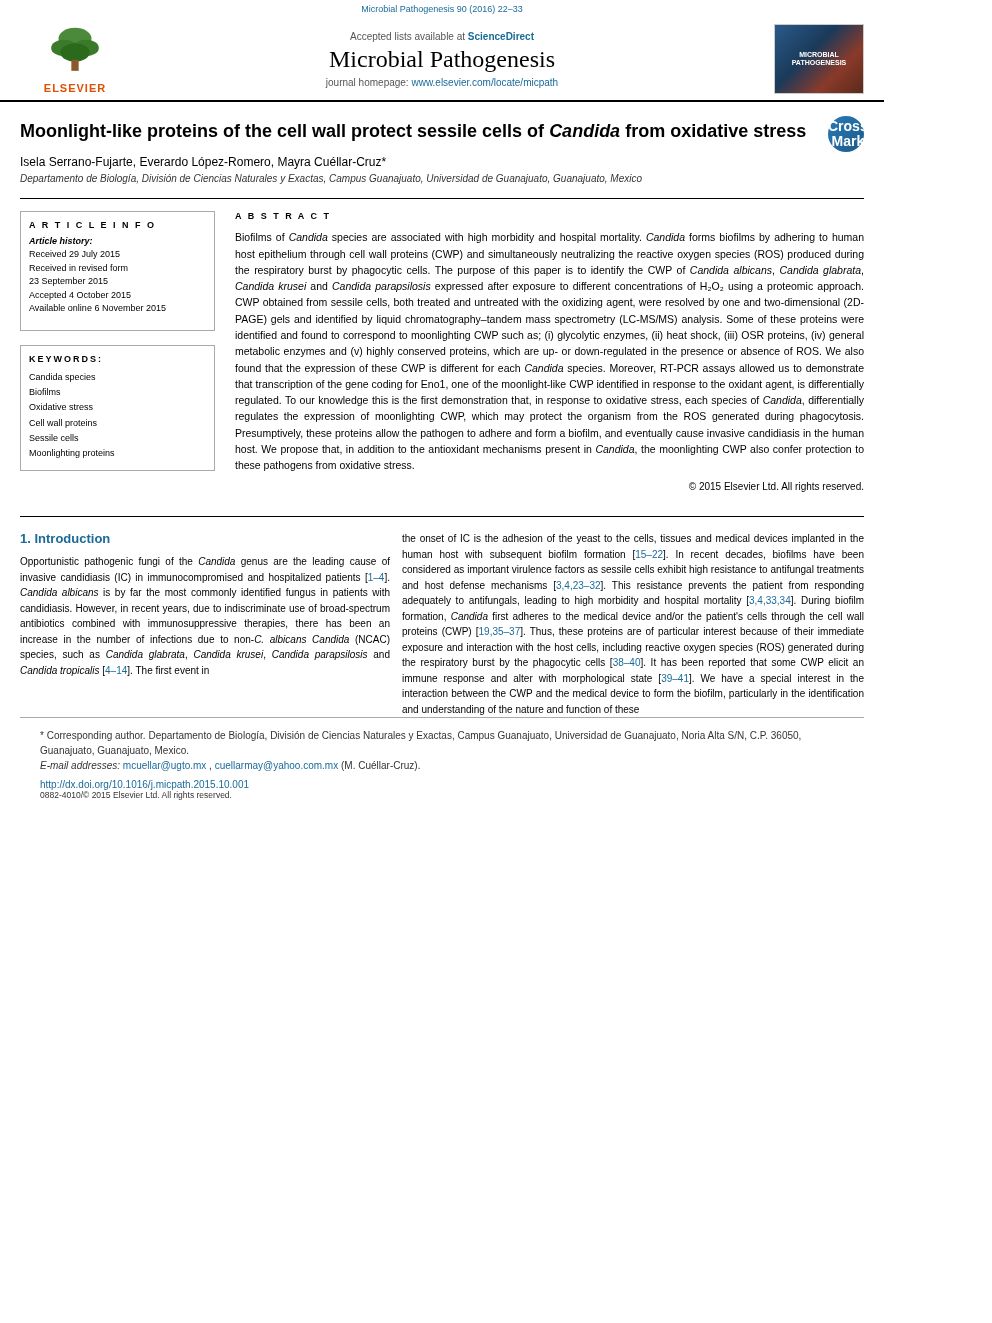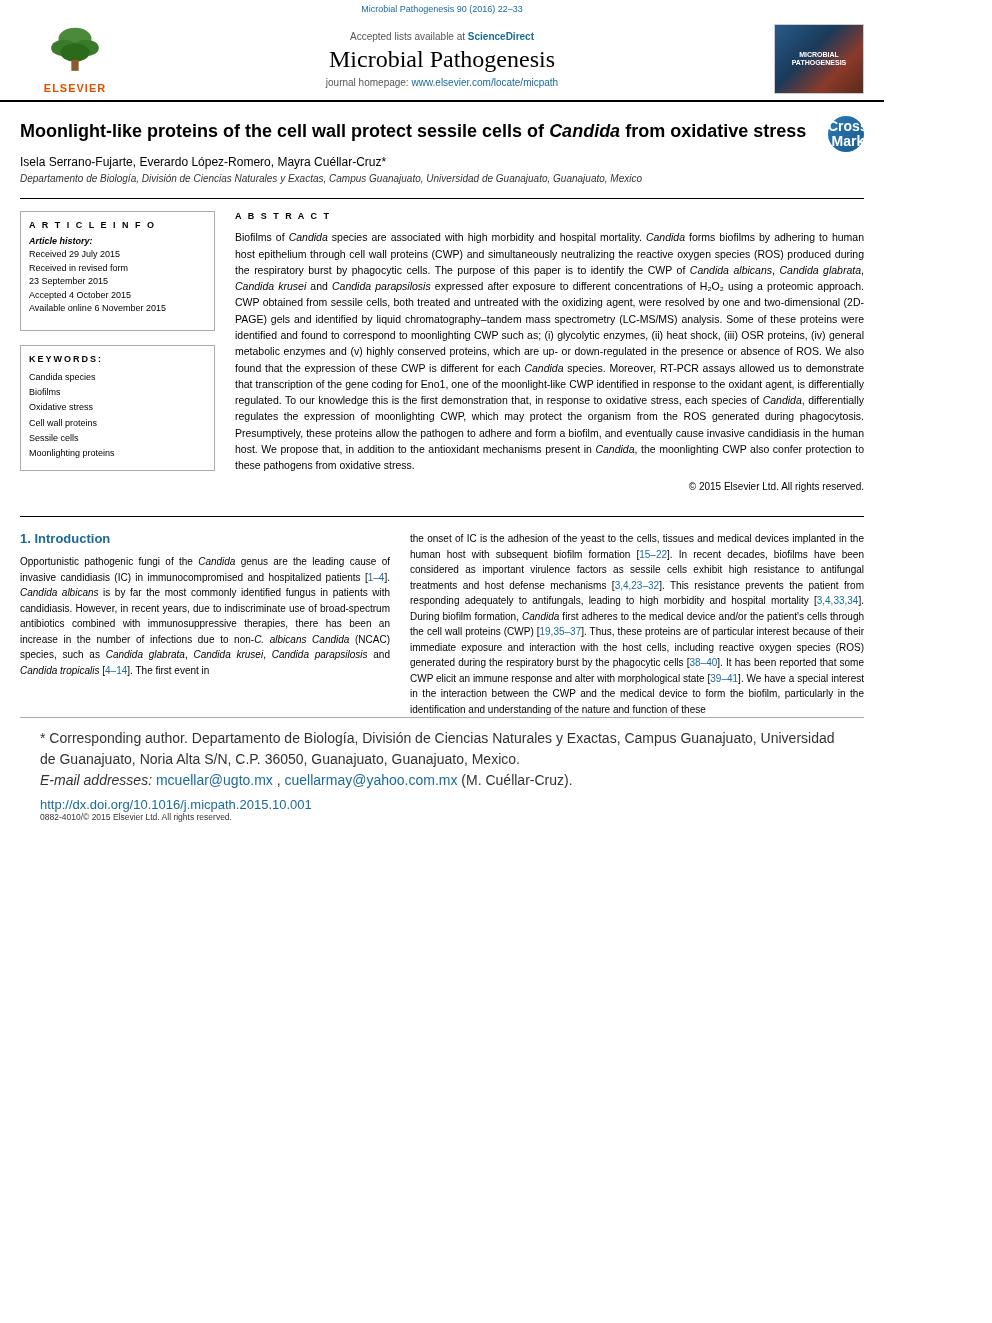--- a/index.html
+++ b/index.html
@@ -241,21 +241,21 @@
     
     .section-divider {
       border: none;
       border-top: 1px solid #000;
       margin: 14px 0;
     }
 
     
     .intro-section {
       display: flex;
-      gap: 20px;
+      gap: 12px;
       padding: 0 20px;
     }
     .intro-col-left {
       width: 370px;
       min-width: 370px;
     }
     .intro-col-right {
       flex: 1;
     }
     .section-heading {
@@ -277,32 +277,32 @@
       text-decoration: none;
     }
 
     
     .footnote-area {
       padding: 10px 20px 4px 20px;
       border-top: 1px solid #aaa;
       margin: 0 20px;
     }
     .footnote-text {
-      font-size: 14px;
+      font-size: 10px;
       font-family: Arial, sans-serif;
       line-height: 1.5;
       color: #333;
     }
     .footnote-text em { font-style: italic; }
     .footnote-link {
       color: #1a6a9a;
       text-decoration: none;
     }
     .doi-line {
-      font-size: 13px;
+      font-size: 10px;
       font-family: Arial, sans-serif;
       color: #1a6a9a;
       margin-top: 6px;
     }
     .issn-line {
       font-size: 8.5px;
       font-family: Arial, sans-serif;
       color: #333;
     }
     .top-journal-ref {

